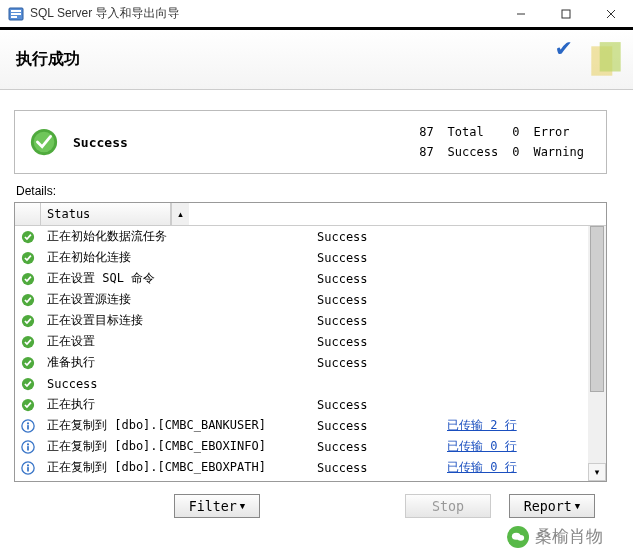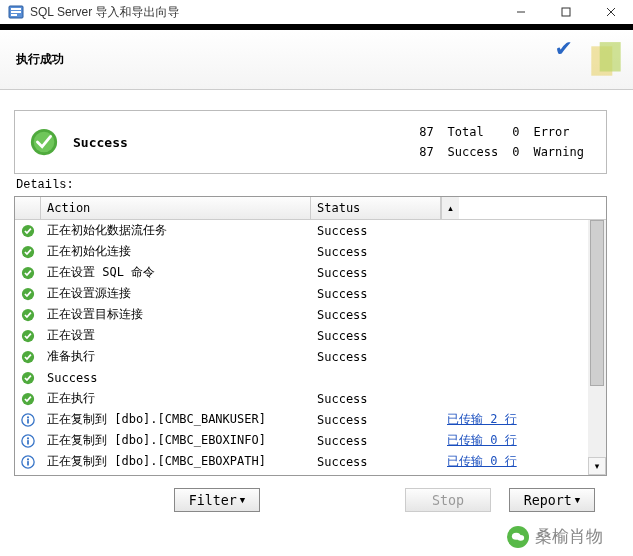--- a/index.html
+++ b/index.html
@@ -10,21 +10,21 @@
   width: 633px;
   height: 556px;
   position: relative;
   overflow: hidden;
 }
 .titlebar {
   height: 30px;
   display: flex;
   align-items: center;
   padding: 0 0 0 8px;
-  border-bottom: 6px solid #000000;
+  border-bottom: 3px solid #000000;
 }
 .titlebar .app-icon {
   width: 16px; height: 16px;
   margin-right: 6px;
 }
 .titlebar .title { flex: 1; color: #333; }
 .win-btns { display: flex; }
 .win-btn {
   width: 45px; height: 30px;
   display: flex; align-items: center; justify-content: center;
@@ -32,21 +32,21 @@
 }
 .header {
   height: 60px;
   display: flex;
   align-items: center;
   padding: 0 16px;
   border-bottom: 1px solid #ccc;
   position: relative;
   background: linear-gradient(#fff, #f4f4f4);
 }
-.header-title { font-size: 12px; font-weight: bold; text-align: center; }
+.header-title { font-size: 16px; font-weight: bold; text-align: center; }
 .header-check {
   position: absolute; right: 60px; top: 6px;
   color: #2a67c4; font-size: 22px;
 }
 .header-deco {
   position: absolute; right: 6px; top: 10px;
   width: 42px; height: 42px;
 }
 .content { padding: 20px 26px 8px 14px; }
 .summary-box {
@@ -60,21 +60,21 @@
   margin-right: 14px;
 }
 .summary-label { font-family: monospace; font-weight: bold; font-size: 13px; }
 .summary-stats {
   margin-left: auto;
   font-family: monospace;
   font-size: 12px;
   line-height: 1.5;
 }
 .summary-stats td { padding: 0 6px; white-space: nowrap; }
-.details-label { margin: 4px 2px 4px 2px; font-family: Liberation Mono, monospace; }
+.details-label { margin: 10px 2px 4px 2px; font-family: Liberation Sans, sans-serif; }
 .grid-wrap {
   border: 1px solid #999;
   height: 280px;
   display: flex;
   flex-direction: column;
 }
 .grid-head {
   display: flex;
   background: #fff;
   border-bottom: 1px solid #ccc;
@@ -206,21 +206,20 @@
       </tr>
     </tbody>
       </table>
   </div>
 
   <div class="details-label">Details:</div>
 
   <div class="grid-wrap">
     <div class="grid-head">
       <div class="col col-icon"></div>
-      <div class="col col-action">Action</div>
       <div class="col col-status">Status</div>
       <div class="col-scroll">
           <span style="font-size:9px;">▴</span>
         </div>
     </div>
     <div class="grid-body" id="grid-body">
 
       <div class="row">
           <div class="col col-icon">
             <svg class="row-icon" viewBox="0 0 16 16">

